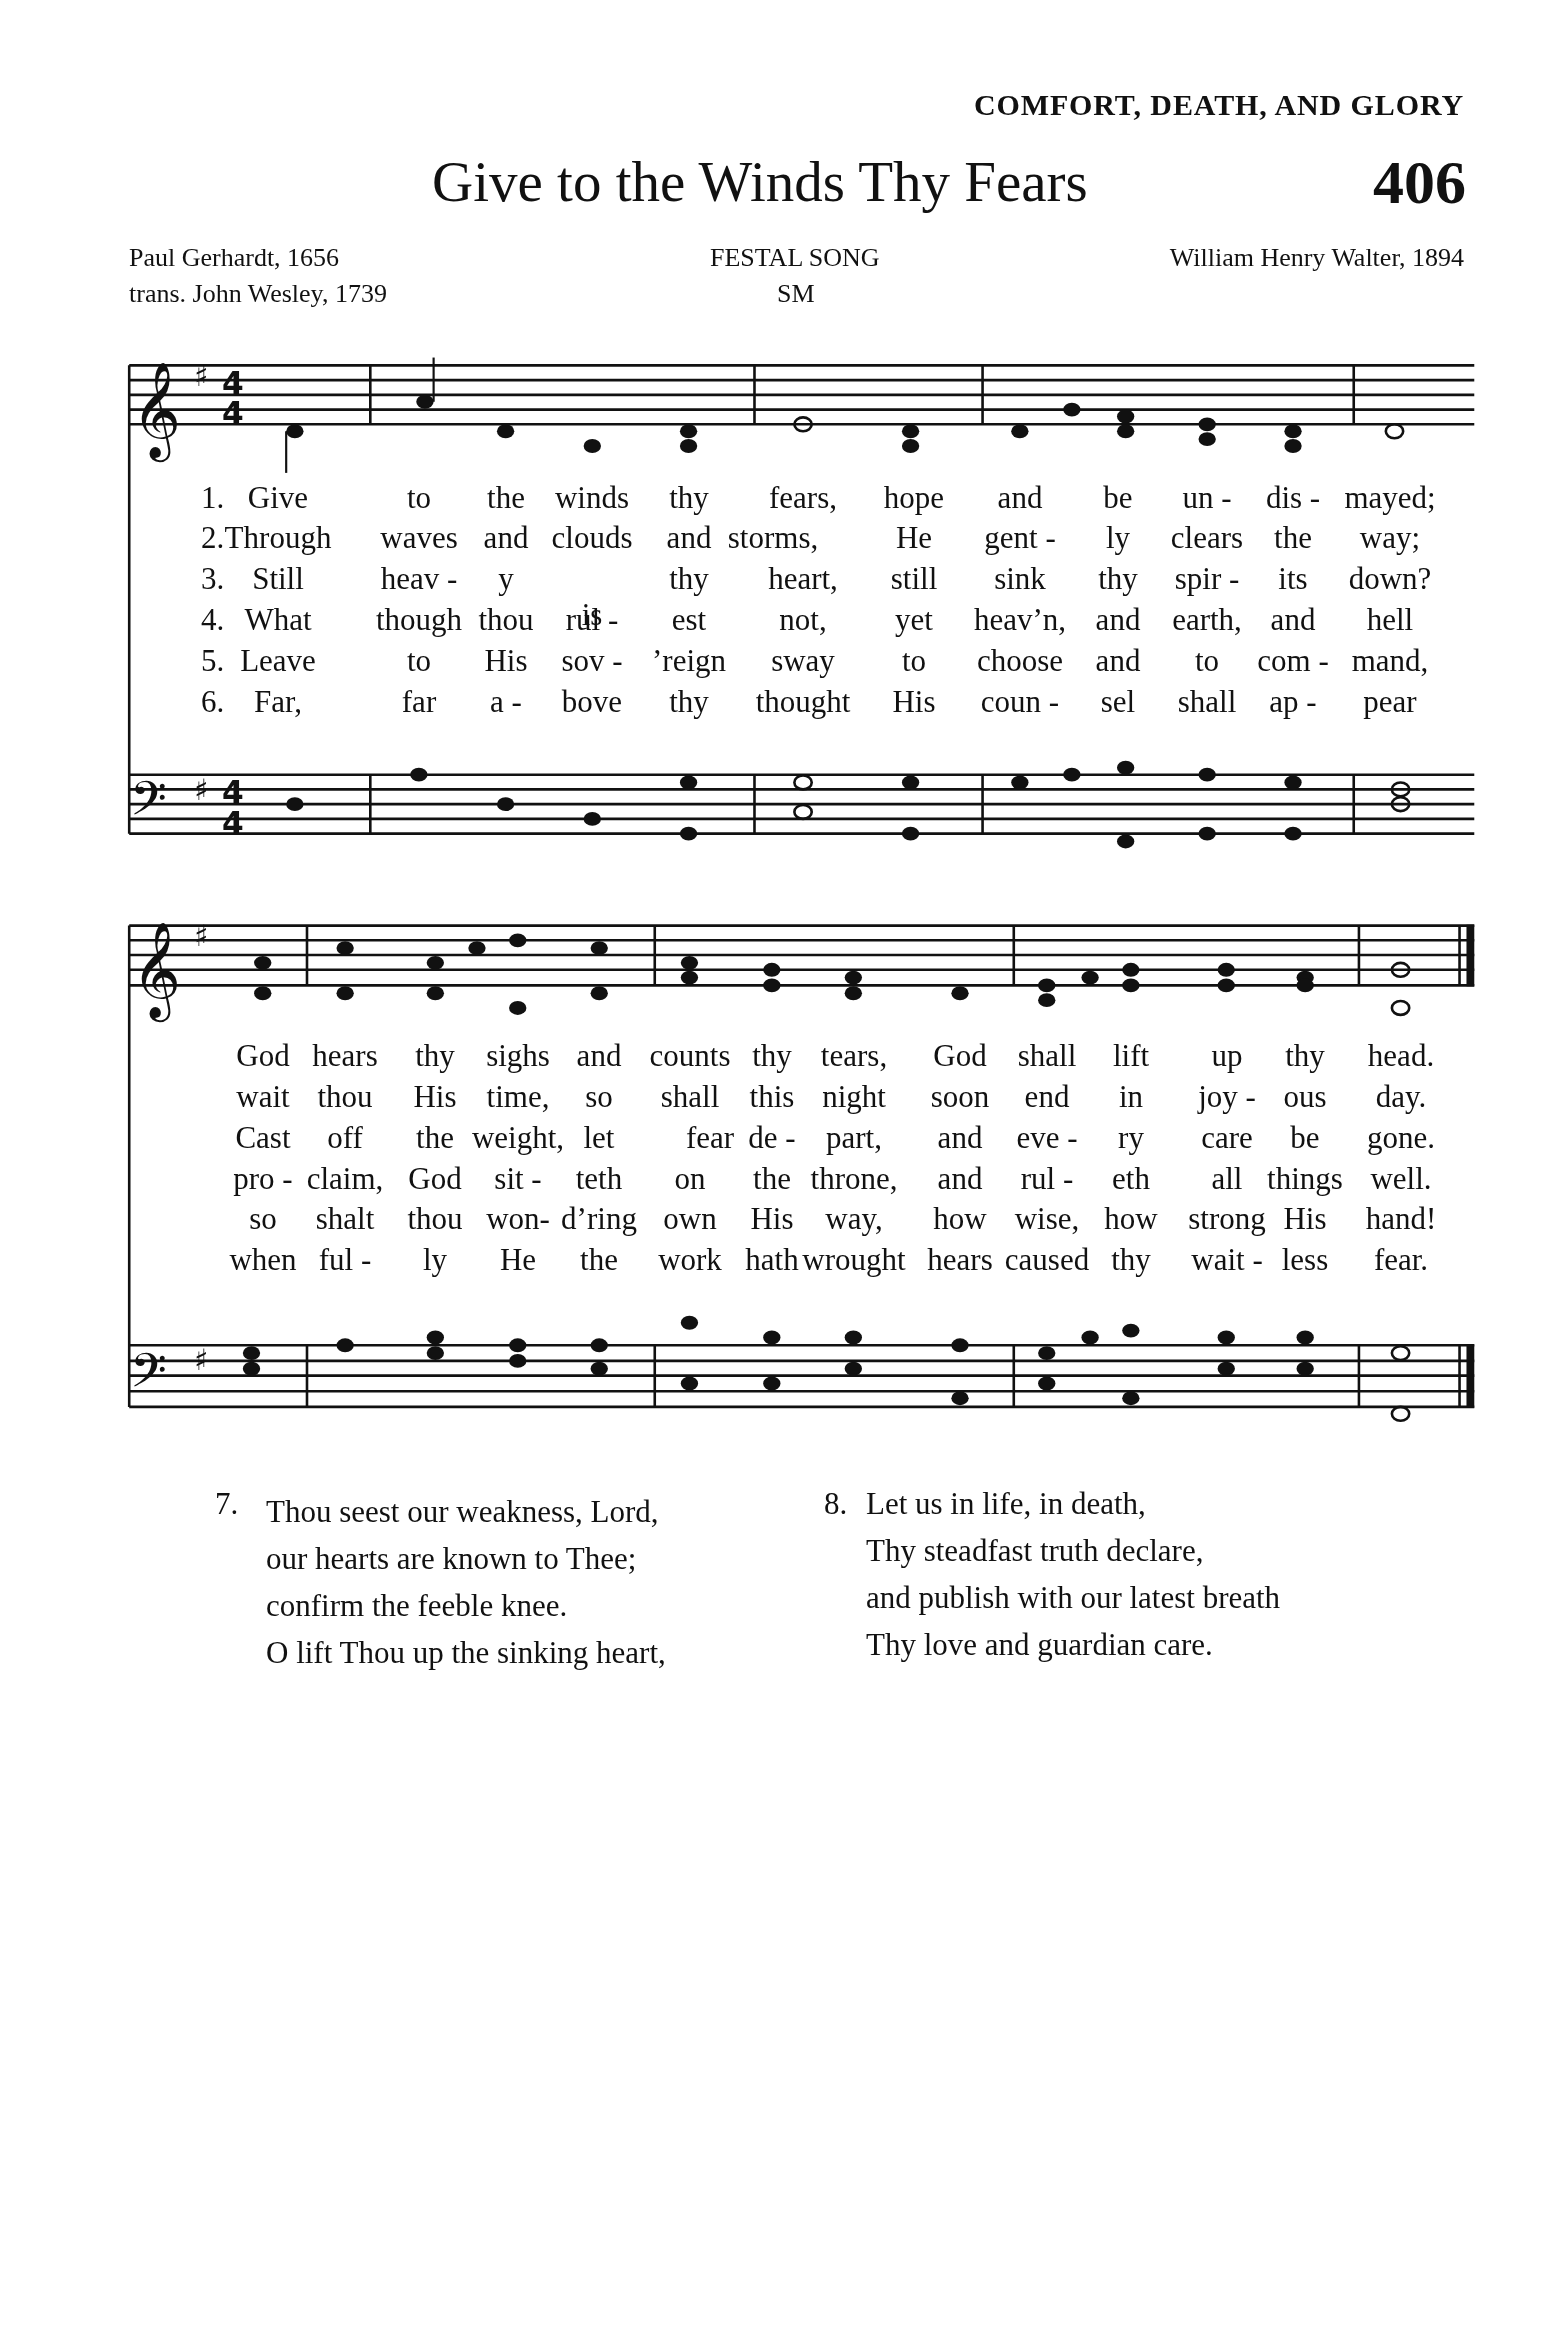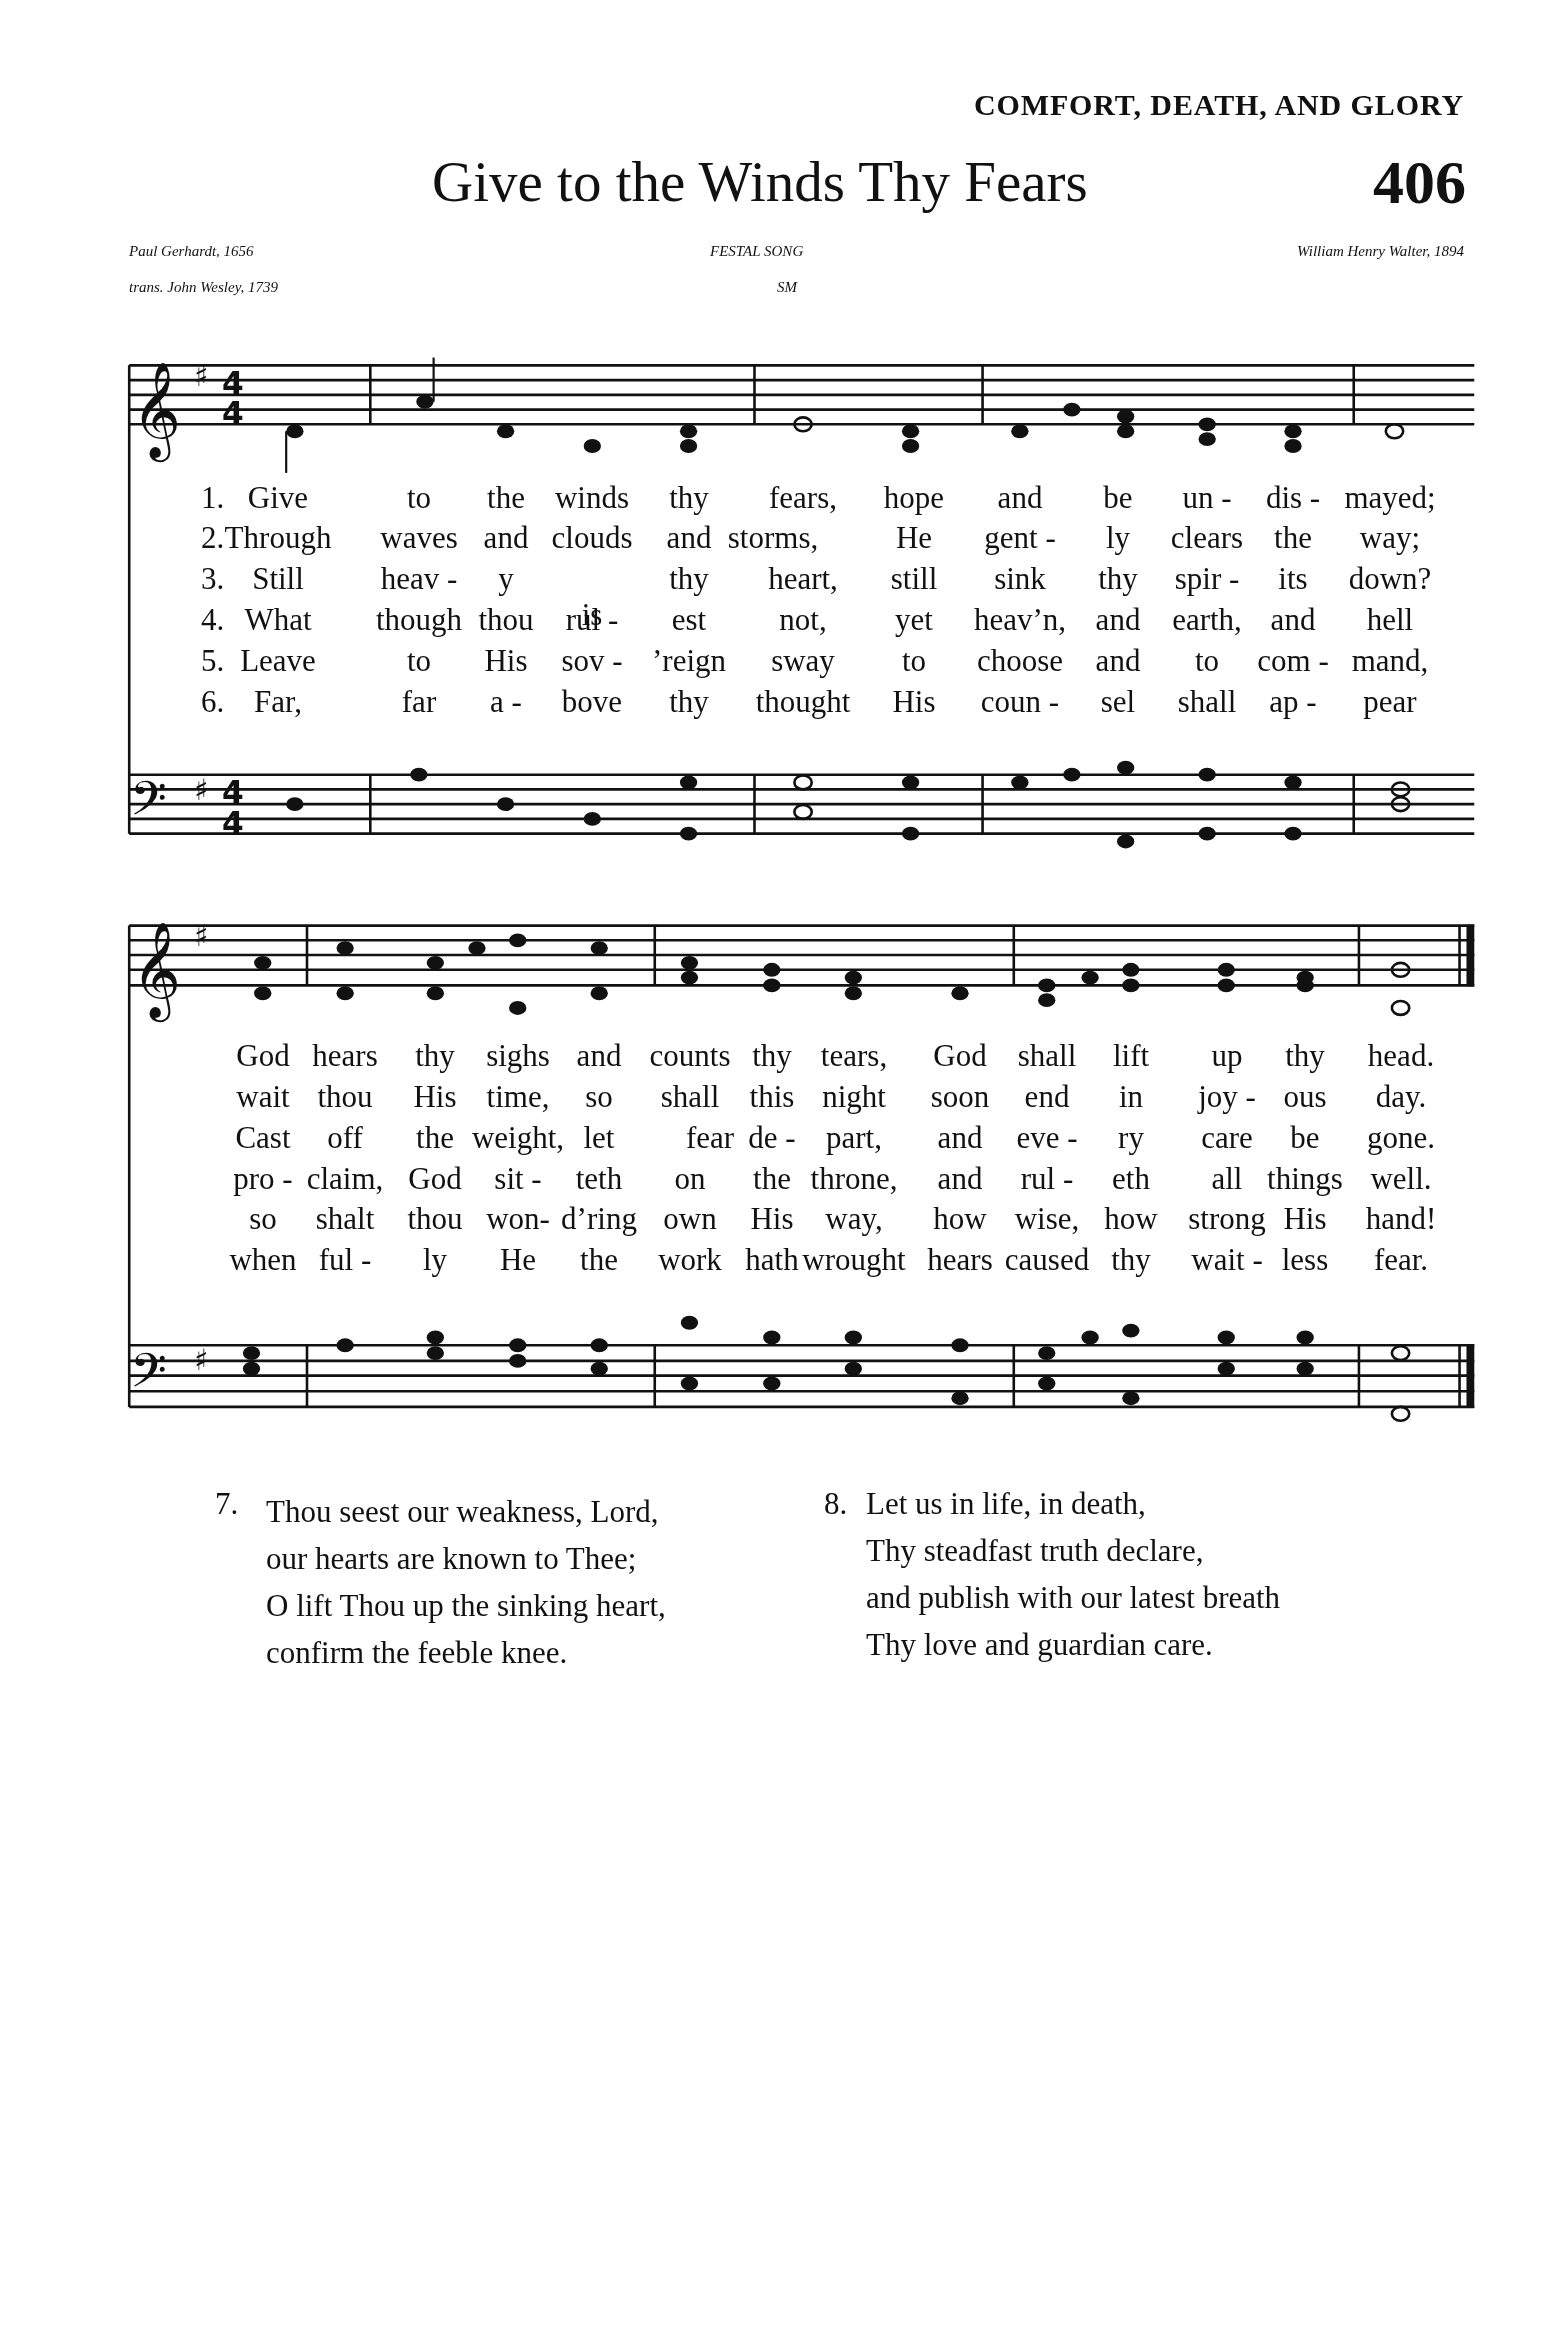--- a/index.html
+++ b/index.html
@@ -2,21 +2,21 @@
 <html style="font-size:14px"><head>
 <meta charset="utf-8">
 <style>
   html, body { margin:0; padding:0; background:#fff; }
   body { width:1561px; height:2342px; position:relative; overflow:hidden; color:#111;
          font-family:"Liberation Serif","DejaVu Serif",serif; }
   .abs { position:absolute; white-space:nowrap; }
   .section { right:97px; top:88px; font-size:30px; letter-spacing:0.9px; font-weight:bold; }
   .title { left:432px; top:149px; font-size:57px; }
   .number { right:95px; top:147px; font-size:62px; font-weight:bold; }
-  .credit { font-size:15px;font-style:italic; }
+  .credit { font-size:26px; }
   .lyric { font-size:31px; transform:translateX(-50%); }
   .vnum { font-size:31px; }
   .stanza { font-size:31px; line-height:47px; }
   svg.music { position:absolute; left:0; top:0; }
 </style>
 </head>
 <body>
 
 <div class="abs section">COMFORT, DEATH, AND GLORY</div>
 <div class="abs title">Give to the Winds Thy Fears</div>
@@ -380,22 +380,22 @@
       <span class="abs lyric" style="left: 1305px; top: 1242px;">less</span>
       <span class="abs lyric" style="left: 1401px; top: 1242px;">fear.</span>
     </div>
 </div>
 
 <div class="abs stanza" style="left:215px; top:1480px;">
   <span class="abs vnum" style="left:0; top:0;">7.</span>
   <div class="abs" style="left:42px; top:8px;margin-left:9px;">
     <div>Thou seest our weakness, Lord,</div>
     <div>our hearts are known to Thee;</div>
+    <div>confirm the feeble knee.</div>
     <div>O lift Thou up the sinking heart,</div>
-    <div>confirm the feeble knee.</div>
   </div>
 </div>
 <div class="abs stanza" style="left:824px; top:1480px;">
   <span class="abs vnum" style="left:0; top:0;">8.</span>
   <div class="abs" style="left:42px; top:0;">
     <div>Let us in life, in death,</div>
     <div>Thy steadfast truth declare,</div>
     <div>and publish with our latest breath</div>
     <div>Thy love and guardian care.</div>
   </div>

